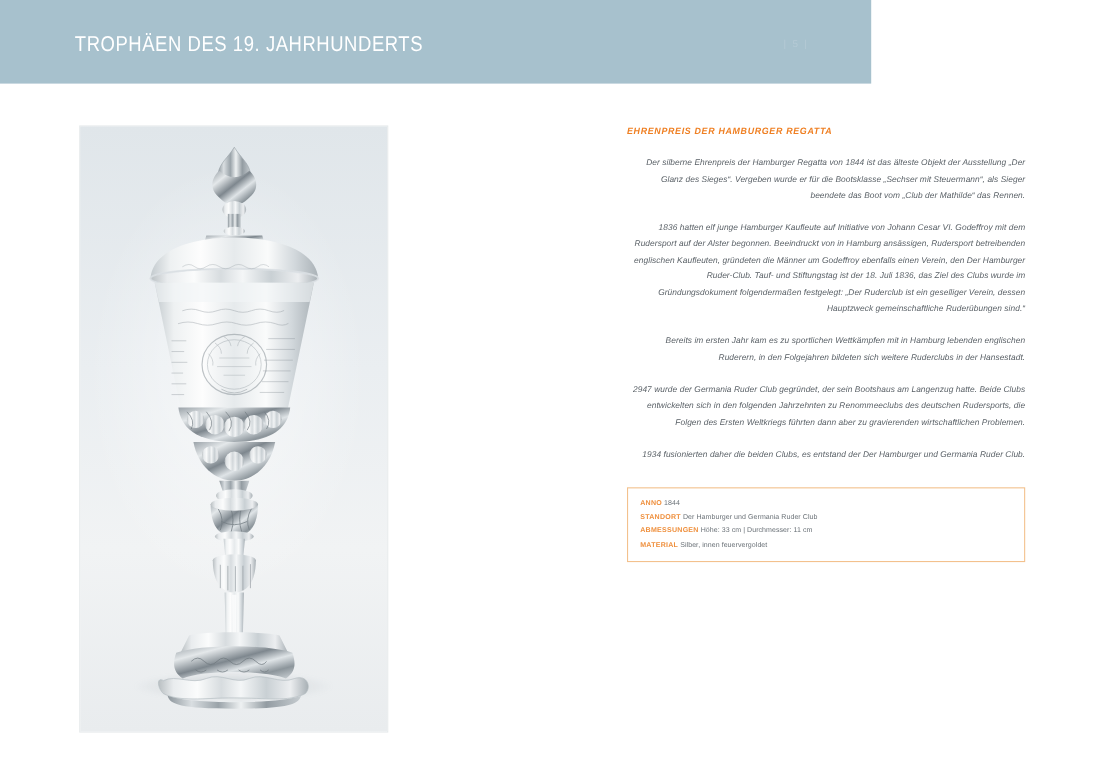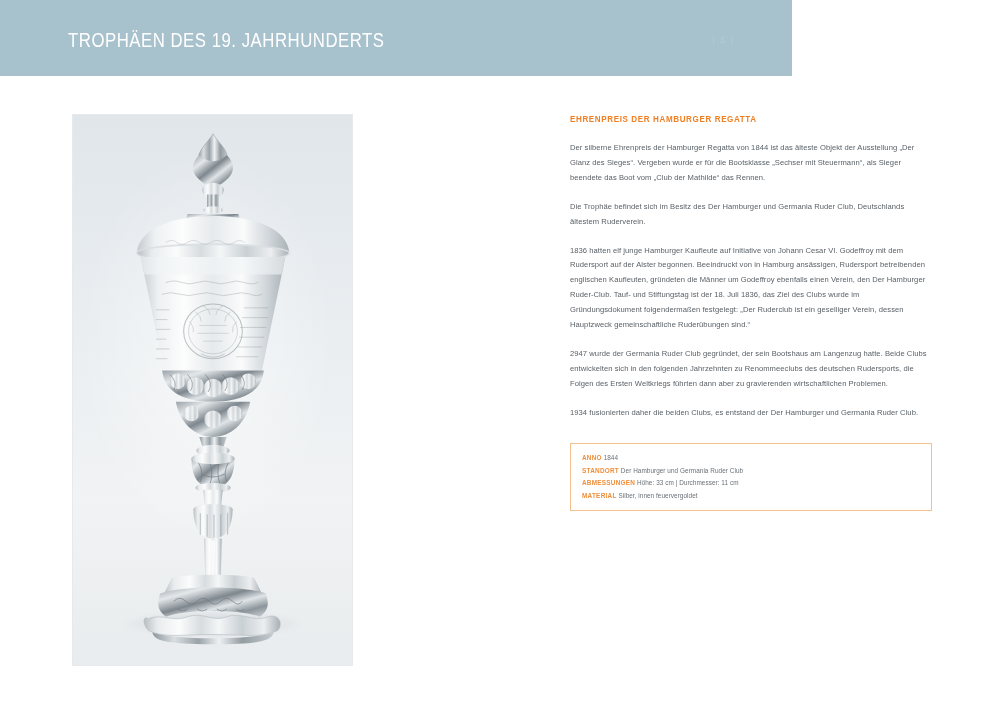--- a/index.html
+++ b/index.html
@@ -85,38 +85,39 @@
     width: 78%;
     height: 96%;
   }
 
   
   .text-col {
     position: absolute;
     left: 570px;
     top: 114px;
     width: 362px;
+    font-style: italic;
   }
   .object-title {
     color: #ef7f22;
     font-size: 8.4px;
     font-weight: 700;
     letter-spacing: 0.65px;
     text-transform: uppercase;
     margin: 0 0 17px 0;
     transform: scaleX(0.96);
     transform-origin: left center;
   }
   .body-par {
     font-size: 7.6px;
     line-height: 14.9px;
     color: #5a6167;
     margin: 0 0 14px 0;
     letter-spacing: 0.06px;
-    text-align: left;
+    text-align: right;
   }
   .body-par:last-of-type { margin-bottom: 0; }
 
   
   .fact-box {
     position: absolute;
     left: 570px;
     top: 443px;
     width: 362px;
     height: 68px;
@@ -285,22 +286,22 @@
     <path d="M44 504 C56 498 70 508 84 502 C98 496 110 508 124 502 C138 496 152 508 166 502 C178 498 182 510 176 516
              C160 524 140 520 110 520 C80 520 60 524 44 516 C38 510 38 500 44 504 Z" fill="url(#silver)" stroke="#b2babf" stroke-width="0.6"></path>
     <path d="M48 518 C70 526 150 526 172 518 C170 526 160 530 110 530 C60 530 50 526 48 518 Z" fill="url(#silverDark)"></path>
   </svg>
 </div>
 
 <div class="text-col">
   <h2 class="object-title">EHRENPREIS DER HAMBURGER REGATTA</h2>
 
   <p class="body-par">Der silberne Ehrenpreis der Hamburger Regatta von 1844 ist das älteste Objekt der Ausstellung „Der Glanz des Sieges“. Vergeben wurde er für die Bootsklasse „Sechser mit Steuermann“, als Sieger beendete das Boot vom „Club der Mathilde“ das Rennen.</p>
-  <p class="body-par">Die Trophäe befindet sich im Besitz des Der Hamburger und Germania Ruder Club, Deutschlands ältestem Ruderverein.</p>
   <p class="body-par">1836 hatten elf junge Hamburger Kaufleute auf Initiative von Johann Cesar VI. Godeffroy mit dem Rudersport auf der Alster begonnen. Beeindruckt von in Hamburg ansässigen, Rudersport betreibenden englischen Kaufleuten, gründeten die Männer um Godeffroy ebenfalls einen Verein, den Der Hamburger Ruder-Club. Tauf- und Stiftungstag ist der 18. Juli 1836, das Ziel des Clubs wurde im Gründungsdokument folgendermaßen festgelegt: „Der Ruderclub ist ein geselliger Verein, dessen Hauptzweck gemeinschaftliche Ruderübungen sind.“</p>
+  <p class="body-par">Bereits im ersten Jahr kam es zu sportlichen Wettkämpfen mit in Hamburg lebenden englischen Ruderern, in den Folgejahren bildeten sich weitere Ruderclubs in der Hansestadt.</p>
   <p class="body-par">2947 wurde der Germania Ruder Club gegründet, der sein Bootshaus am Langenzug hatte. Beide Clubs entwickelten sich in den folgenden Jahrzehnten zu Renommeeclubs des deutschen Rudersports, die Folgen des Ersten Weltkriegs führten dann aber zu gravierenden wirtschaftlichen Problemen.</p>
   <p class="body-par">1934 fusionierten daher die beiden Clubs, es entstand der Der Hamburger und Germania Ruder Club.</p>
 </div>
 
 <div class="fact-box">
   <div class="fact-row">
     <span class="fact-key">ANNO</span>
     <span class="fact-val">1844</span>
   </div>
   <div class="fact-row">

